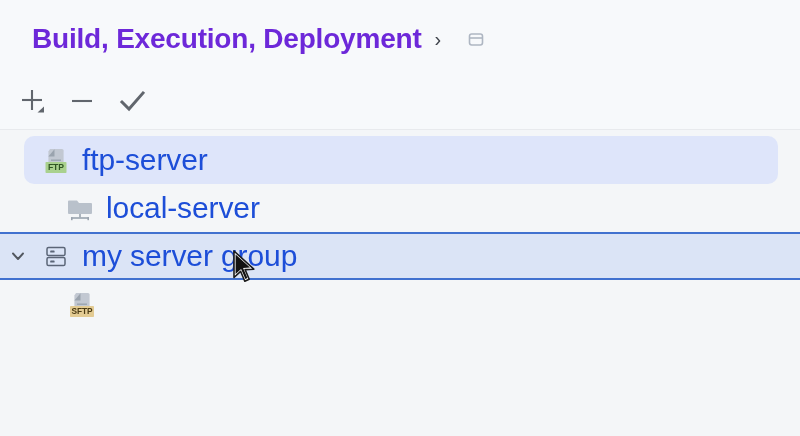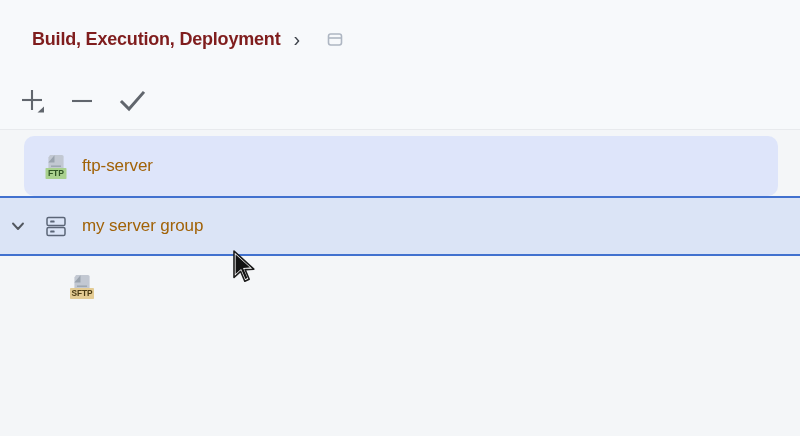--- a/index.html
+++ b/index.html
@@ -25,23 +25,23 @@
     display: flex;
     align-items: center;
     padding: 0 0 0 32px;
   }
   .breadcrumb {
     display: flex;
     align-items: center;
     gap: 10px;
   }
   .crumb {
-    font-size: 18px;
+    font-size: 28px;
     font-weight: bold;
-    color: #7f1d1d;
+    color: #6d28d9;
     letter-spacing: -0.2px;
     white-space: nowrap;
   }
   .crumb-sep {
     font-size: 20px;
     color: #3c4149;
     font-weight: normal;
     padding: 0 3px;
   }
   .crumb-icon {
@@ -74,29 +74,29 @@
     position: relative;
   }
 
   
   .tree {
     background: #f4f6f8;
     padding-top: 6px;
     position: relative;
   }
   .row {
-    height: 60px;
+    height: 48px;
     display: flex;
     align-items: center;
     position: relative;
     padding-left: 24px;
   }
   .row .label {
-    font-size: 17px;
-    color: #a16207;
+    font-size: 30px;
+    color: #1d4ed8;
     letter-spacing: -0.1px;
     white-space: nowrap;
   }
 
   
   .row.sel-soft {
     padding-left: 0;
   }
   .row.sel-soft .hl {
     position: absolute;
@@ -219,20 +219,36 @@
           <rect x="11" y="15.5" width="10" height="1.4" fill="#9aa3ae"></rect>
           <rect x="11" y="18.5" width="10" height="1.4" fill="#9aa3ae"></rect>
           <rect x="5.5" y="18" width="21" height="11" rx="0.8" fill="#a9d18e"></rect>
           <text x="16" y="26.4" text-anchor="middle" font-family="Liberation Sans, sans-serif" font-size="8.6" font-weight="bold" fill="#2f5524">FTP</text>
         </svg>
       </div>
       <span class="label label-gap">ftp-server</span>
     </div>
   </div>
 
+  <div class="row">
+    <div class="row-content">
+      <div class="chevron-slot"></div>
+      <div class="icon-slot">
+        <svg width="30" height="30" viewBox="0 0 30 30" aria-hidden="true">
+          <path d="M4 7.5 H12 L14 10 H26 a1 1 0 0 1 1 1 V20 a1 1 0 0 1 -1 1 H4
+                   a1 1 0 0 1 -1 -1 V8.5 a1 1 0 0 1 1 -1 Z" fill="#b9c1cb"></path>
+          <rect x="14.2" y="21" width="1.6" height="3.4" fill="#9aa3ae"></rect>
+          <rect x="6" y="24.2" width="18" height="1.6" fill="#9aa3ae"></rect>
+          <rect x="6" y="24.2" width="1.6" height="3" fill="#9aa3ae"></rect>
+          <rect x="22.4" y="24.2" width="1.6" height="3" fill="#9aa3ae"></rect>
+        </svg>
+      </div>
+      <span class="label label-gap">local-server</span>
+    </div>
+  </div>
 
   <div class="row sel-focus">
     <div class="hl"></div>
     <div class="row-content">
       <div class="chevron-slot">
         <svg width="22" height="22" viewBox="0 0 22 22" aria-hidden="true">
           <path d="M6 8.5 L11 14 L16 8.5" fill="none" stroke="#52575f" stroke-width="1.9" stroke-linecap="round" stroke-linejoin="round"></path>
         </svg>
       </div>
       <div class="icon-slot">

